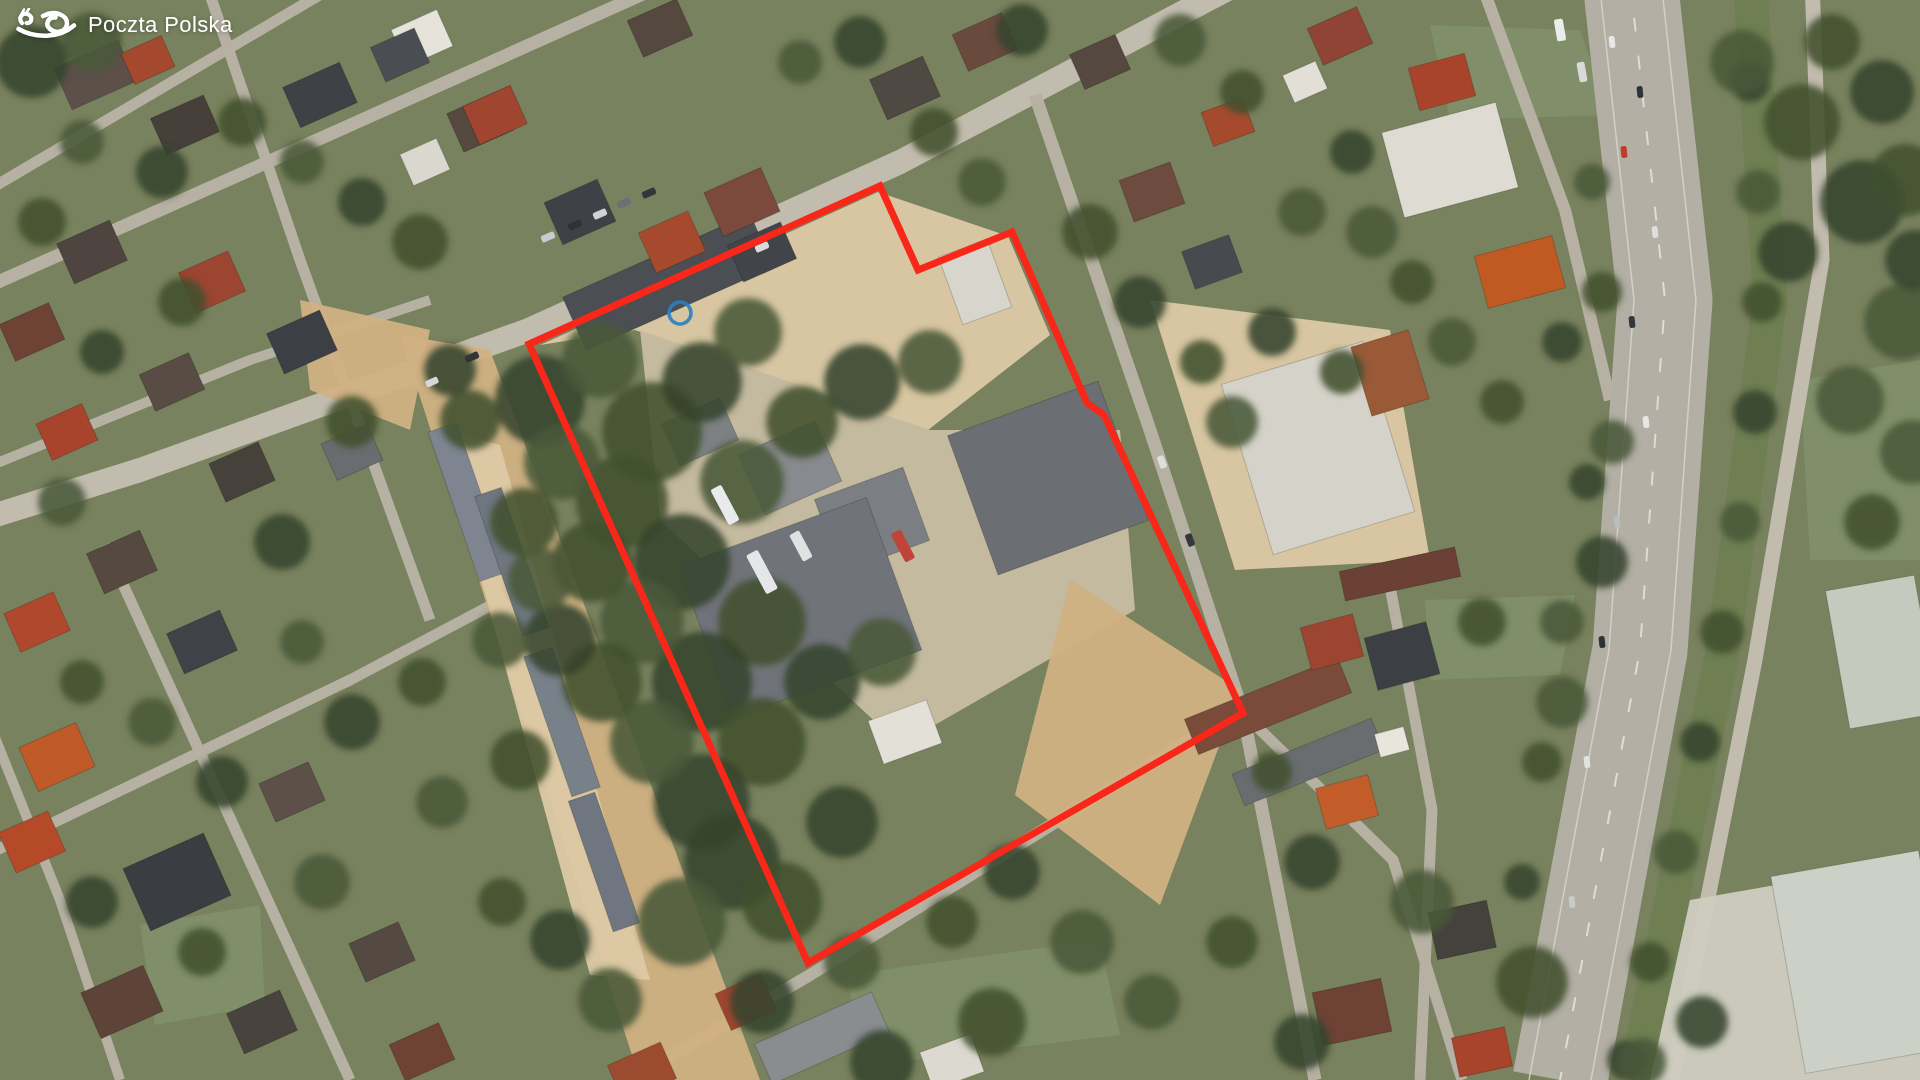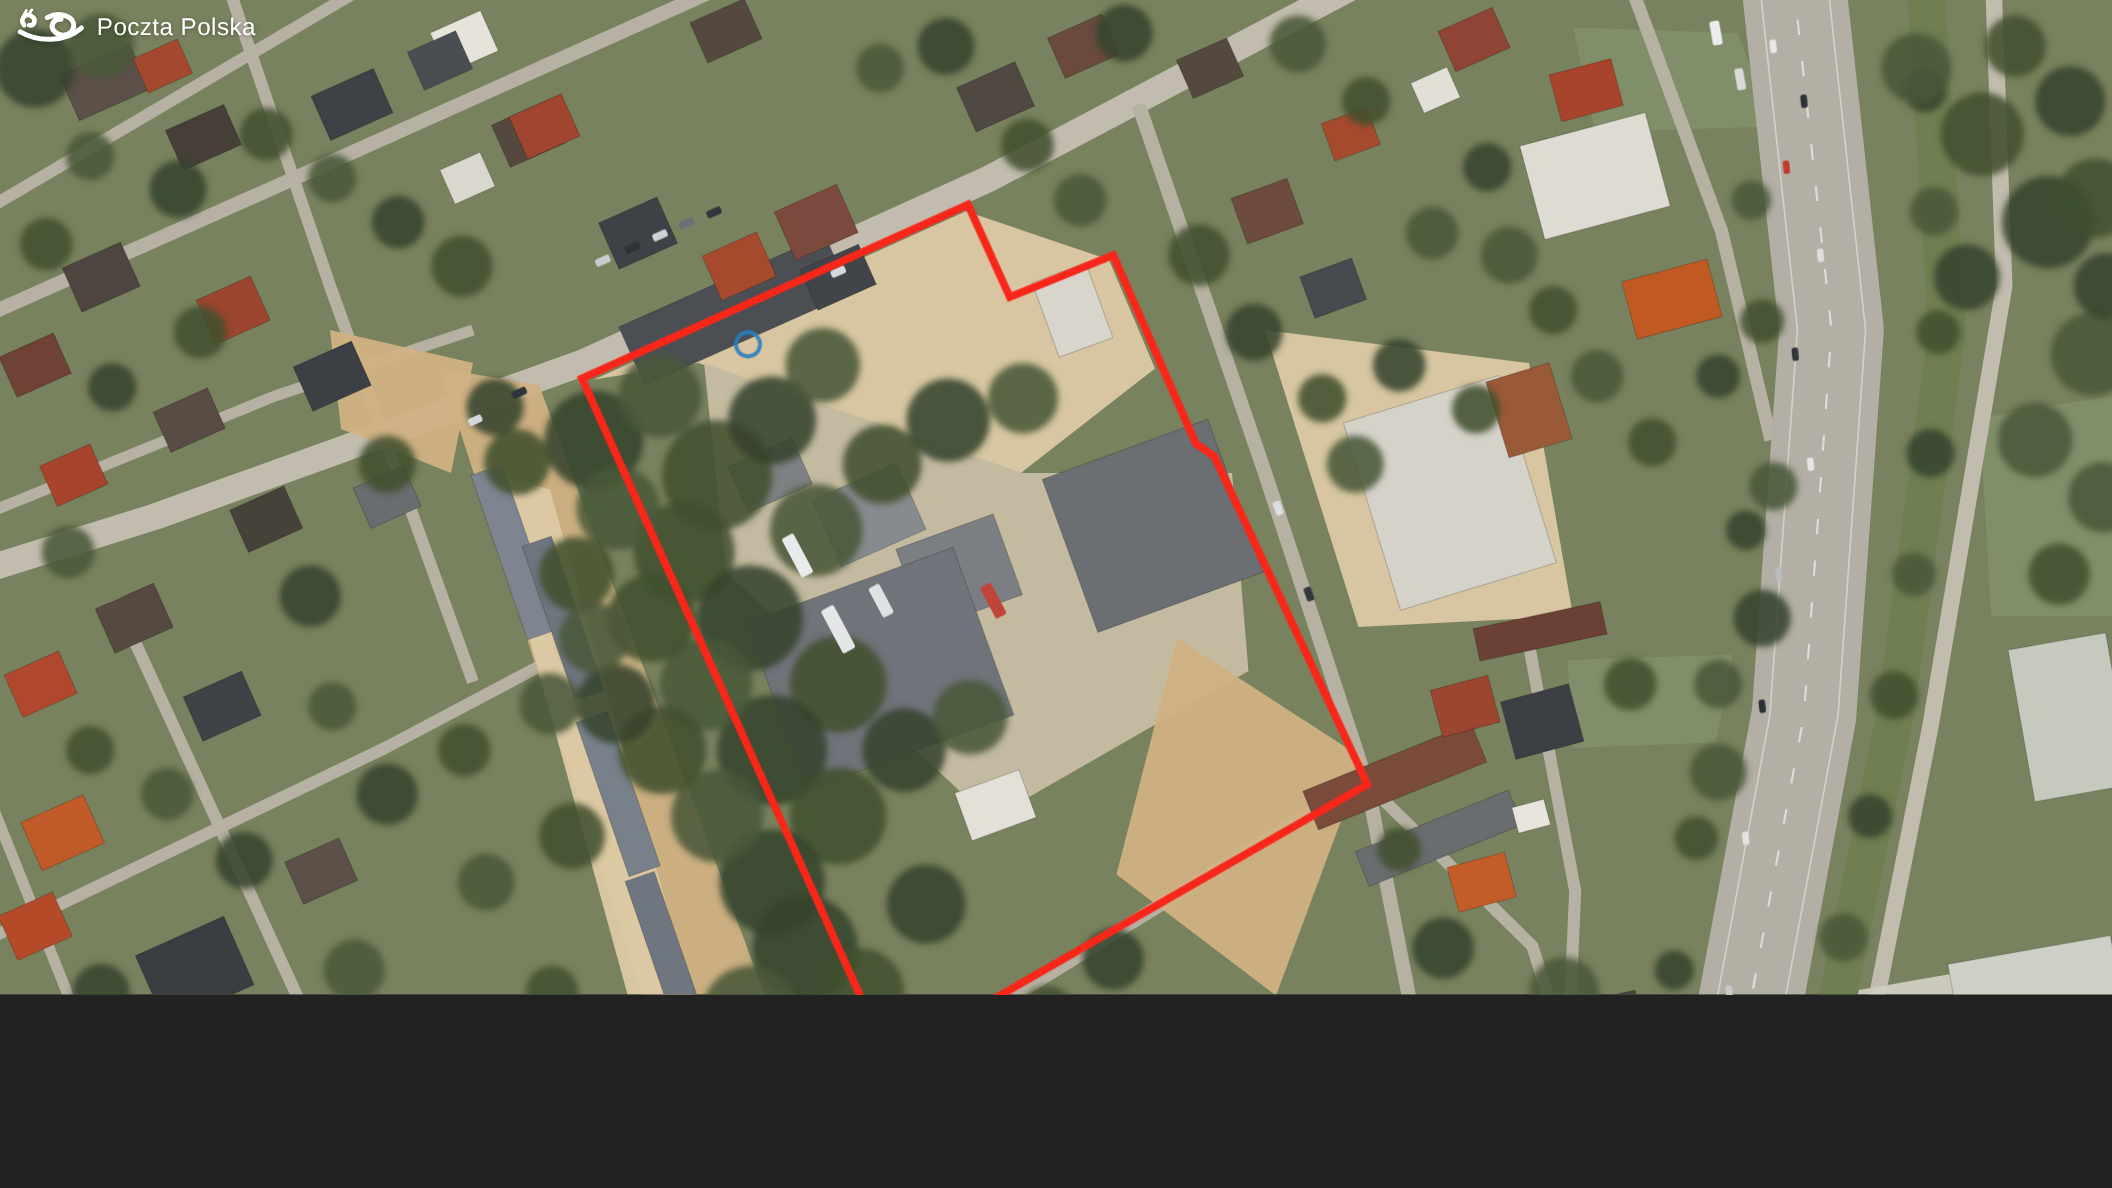--- a/index.html
+++ b/index.html
@@ -1,17 +1,17 @@
 <!DOCTYPE html>
 <html><head>
 <meta charset="utf-8">
 <style>
   html,body{margin:0;padding:0;background:#222;}
   .screen{
-    position:relative;width:1920px;height:904px;overflow:hidden;
+    position:relative;width:1920px;height:1080px;overflow:hidden;
     font-family:"Liberation Sans",sans-serif;background:#79825e;
   }
   .screen svg.map{position:absolute;inset:0;display:block;}
   .logo{
     position:absolute;top:8px;left:14px;display:flex;align-items:center;gap:10px;
     color:#ffffff;user-select:none;pointer-events:none;
   }
   .logo .horn{width:64px;height:34px;flex:0 0 auto;filter:drop-shadow(0 1px 2px rgba(0,0,0,.25));}
   .logo .logo-text{
     font-size:22px;font-weight:400;letter-spacing:.4px;line-height:1;

